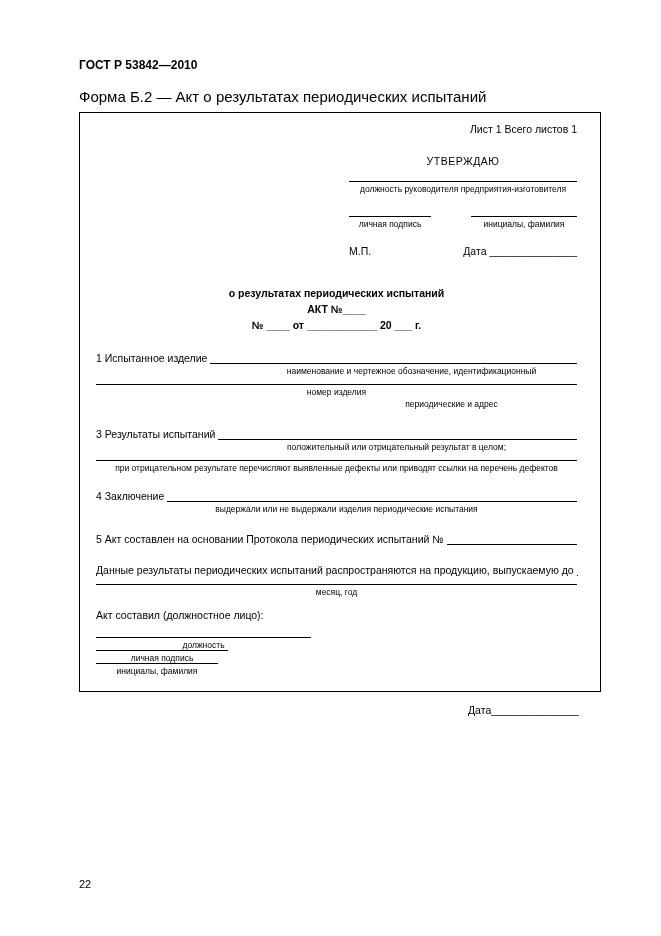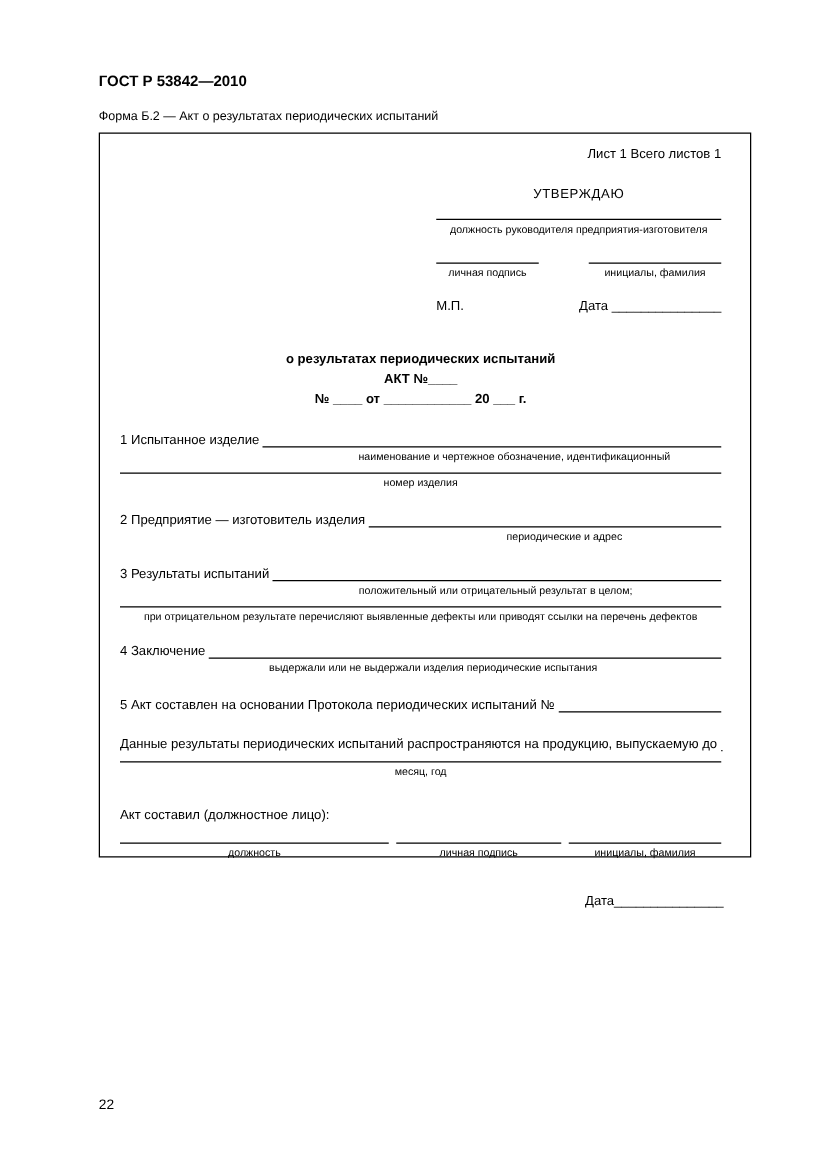--- a/index.html
+++ b/index.html
@@ -5,21 +5,21 @@
   html, body { margin: 0; padding: 0; }
   body {
     width: 661px; height: 936px;
     background: #ffffff; color: #000000;
     font-family: "Liberation Sans", sans-serif;
     -webkit-font-smoothing: antialiased;
   }
   .sheet { position: relative; width: 661px; height: 936px; box-sizing: border-box; padding: 58px 60px 0 79px; }
 
   .gost-header { font-size: 12px; font-weight: bold; }
-  .form-caption { font-size: 10px; margin-top: 16px; }
+  .form-caption { font-size: 15px; margin-top: 16px; }
 
   .form-box {
     border: 1px solid #000; margin-top: 7px;
     width: 522px; height: 580px; box-sizing: border-box;
     padding: 10px 23px 0 16px;
   }
 
   .sheet-info { font-size: 10.5px; text-align: right; }
 
   .approve { width: 228px; margin-left: auto; margin-top: 20px; }
@@ -36,31 +36,31 @@
   .act-title { text-align: center; font-weight: bold; font-size: 10.5px; line-height: 16px; margin-top: 28px; }
 
   .frow { display: flex; align-items: flex-end; font-size: 10.5px; }
   .frow .label { white-space: nowrap; }
   .frow .fill { flex: 1; border-bottom: 1px solid #000; margin-left: 3px; height: 12px; }
   .full-line { border-bottom: 1px solid #000; height: 0; }
 
   .mt18 { margin-top: 18px; }
   .mt16 { margin-top: 16px; }
   .mt8  { margin-top: 8px; }
-  .mt20 { margin-top: 24px; }
+  .mt20 { margin-top: 12px; }
 
   .cap-shift-150 { padding-left: 150px; }
   .cap-shift-230 { padding-left: 230px; }
   .cap-shift-120 { padding-left: 120px; }
   .cap-shift-20  { padding-left: 20px; }
 
   .plain { font-size: 10.5px; }
   .item5-line2 { font-size: 10.5px; margin-top: 3px; padding-left: 3px; }
 
-  .bottom-sig { display: flex; justify-content: space-between; margin-top: 16px; }
+  .bottom-sig { display: flex; justify-content: space-between; margin-top: 16px; flex-direction: column; }
   .bs1 { width: 215px; } .bs2 { width: 132px; } .bs3 { width: 122px; }
   .bottom-date { font-size: 10.5px; margin-top: 28px; padding-left: 372px; }
 
   .page-number { position: absolute; left: 79px; top: 878px; font-size: 11px; }
 </style>
 </head>
 <body>
 
 <div class="sheet">
 
@@ -98,24 +98,20 @@
     </div>
 
     <div class="frow mt18">
       <span class="label">1  Испытанное изделие</span>
       <span class="fill"></span>
     </div>
     <div class="caption cap-shift-150">наименование и чертежное обозначение, идентификационный</div>
     <div class="full-line mt8"></div>
     <div class="caption">номер изделия</div>
 
-    <div class="frow mt18">
-      <span class="label">2  Предприятие — изготовитель изделия</span>
-      <span class="fill"></span>
-    </div>
     <div class="caption cap-shift-230">периодические и адрес</div>
 
     <div class="frow mt18">
       <span class="label">3  Результаты испытаний</span>
       <span class="fill"></span>
     </div>
     <div class="caption cap-shift-120">положительный или отрицательный результат в целом;</div>
     <div class="full-line mt8"></div>
     <div class="caption wrap">при отрицательном результате перечисляют выявленные дефекты или приводят ссылки на перечень дефектов</div>
 

